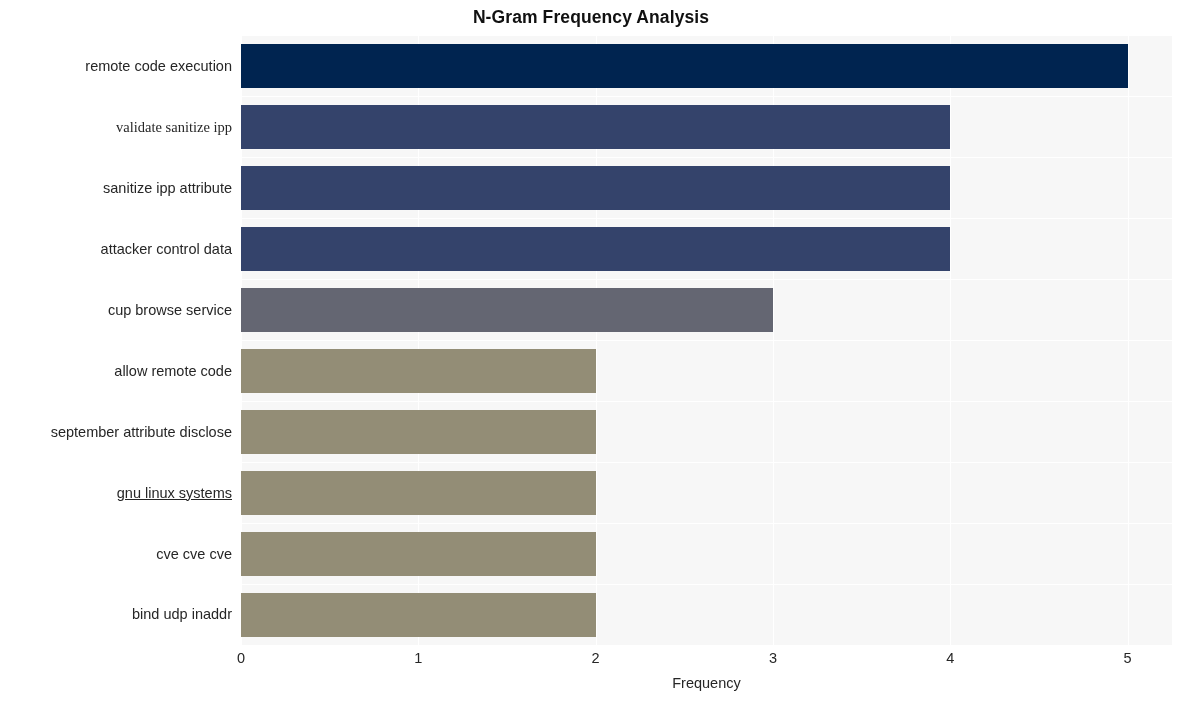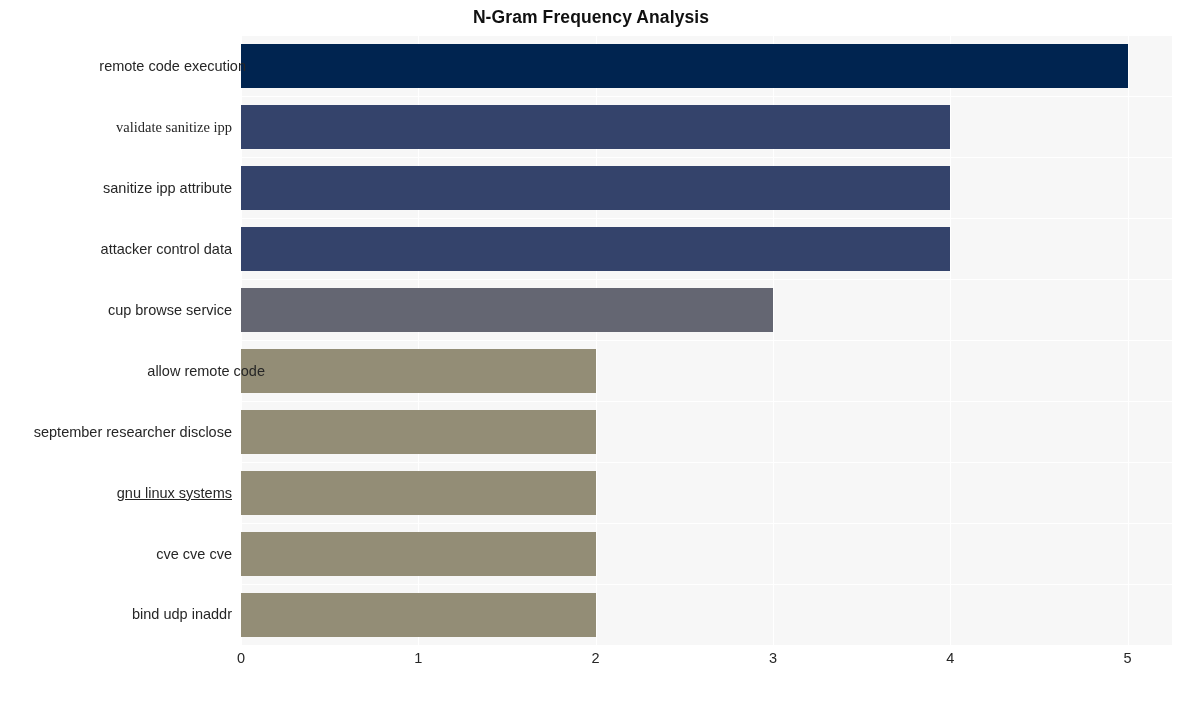--- a/index.html
+++ b/index.html
@@ -128,34 +128,35 @@
         <div class="bar" title="cup browse service: 3" style="top: 252.5px; width: 532px; height: 44px; background: rgb(100, 102, 114);"></div>
         <div class="bar" title="allow remote code: 2" style="top: 313.5px; width: 354.667px; height: 44px; background: rgb(147, 141, 118);"></div>
         <div class="bar" title="september researcher disclose: 2" style="top: 374.5px; width: 354.667px; height: 44px; background: rgb(147, 141, 118);"></div>
         <div class="bar" title="gnu linux systems: 2" style="top: 435.5px; width: 354.667px; height: 44px; background: rgb(147, 141, 118);"></div>
         <div class="bar" title="cve cve cve: 2" style="top: 496.5px; width: 354.667px; height: 44px; background: rgb(147, 141, 118);"></div>
         <div class="bar" title="bind udp inaddr: 2" style="top: 557.5px; width: 354.667px; height: 44px; background: rgb(147, 141, 118);"></div>
       </div>
   </div>
 
   <div id="ytick-labels">
-      <div class="ytick" style="top: 57.5px; left: 14px;">remote code execution</div>
+      <div class="ytick" style="top: 57.5px; left: 0px;">remote code execution</div>
       <div class="ytick" style="top: 118.5px; left: 0px; font-family: Liberation Serif, serif;">validate sanitize ipp</div>
       <div class="ytick" style="top: 179.5px; left: 0px;">sanitize ipp attribute</div>
       <div class="ytick" style="top: 240.5px; left: 0px;">attacker control data</div>
       <div class="ytick" style="top: 301.5px; left: 0px; text-align: right;">cup browse service</div>
-      <div class="ytick" style="top: 362.5px; left: 0px; margin-left: 33px;">allow remote code</div>
-      <div class="ytick" style="top: 423.5px; left: 0px;">september researcher disclose</div>
+      <div class="ytick" style="top: 362.5px; left: 0px;">allow remote code</div>
+      <div class="ytick" style="top: 423.5px; left: 0px;">september attribute disclose</div>
       <div class="ytick" style="top: 484.5px; left: 0px; text-decoration: underline;">gnu linux systems</div>
       <div class="ytick" style="top: 545.5px; left: 0px;">cve cve cve</div>
       <div class="ytick" style="top: 606px; left: 0px;">bind udp inaddr</div>
     </div>
   <div id="xtick-labels">
       <div class="xtick" style="left: 241px;">0</div>
       <div class="xtick" style="left: 418.333px;">1</div>
       <div class="xtick" style="left: 595.667px;">2</div>
       <div class="xtick" style="left: 773px;">3</div>
       <div class="xtick" style="left: 950.333px;">4</div>
       <div class="xtick" style="left: 1127.67px;">5</div>
     </div>
 
+  <div id="xlabel">Frequency</div>
 
 </div>
 
 </body></html>

